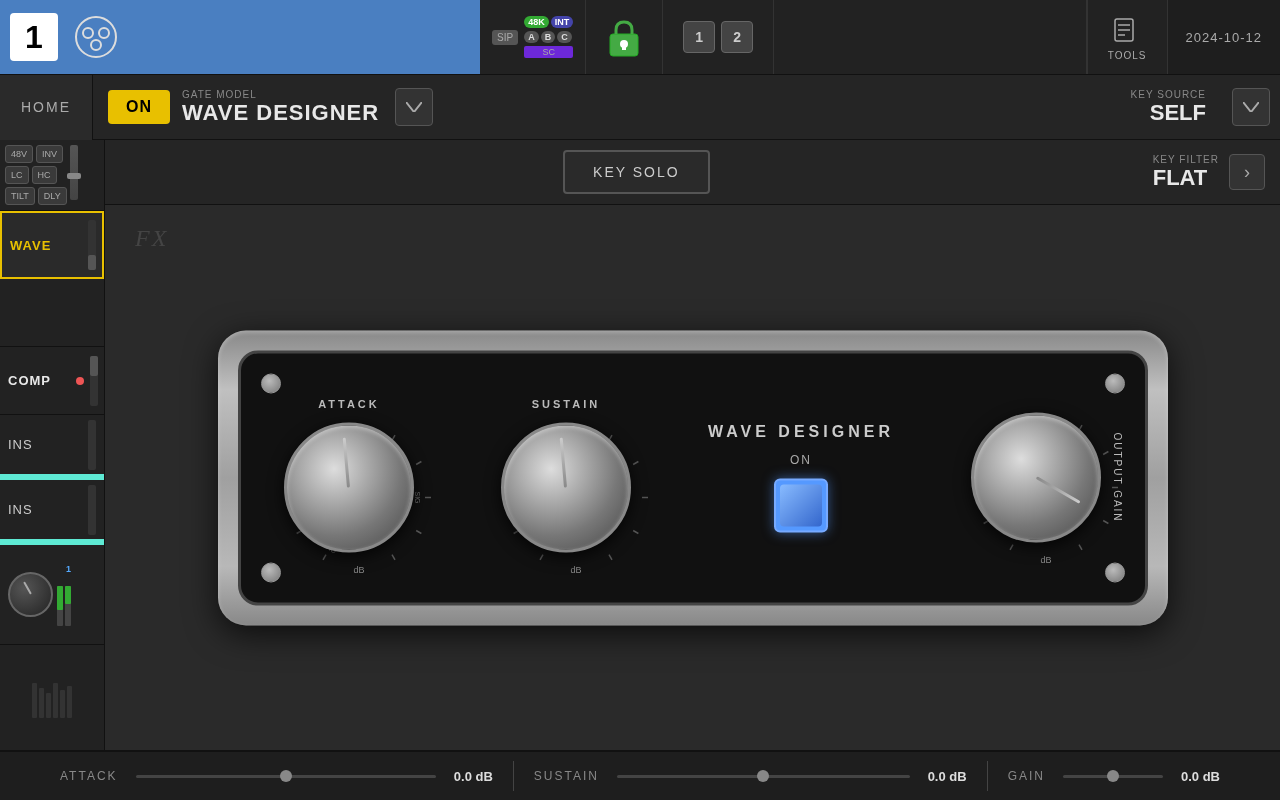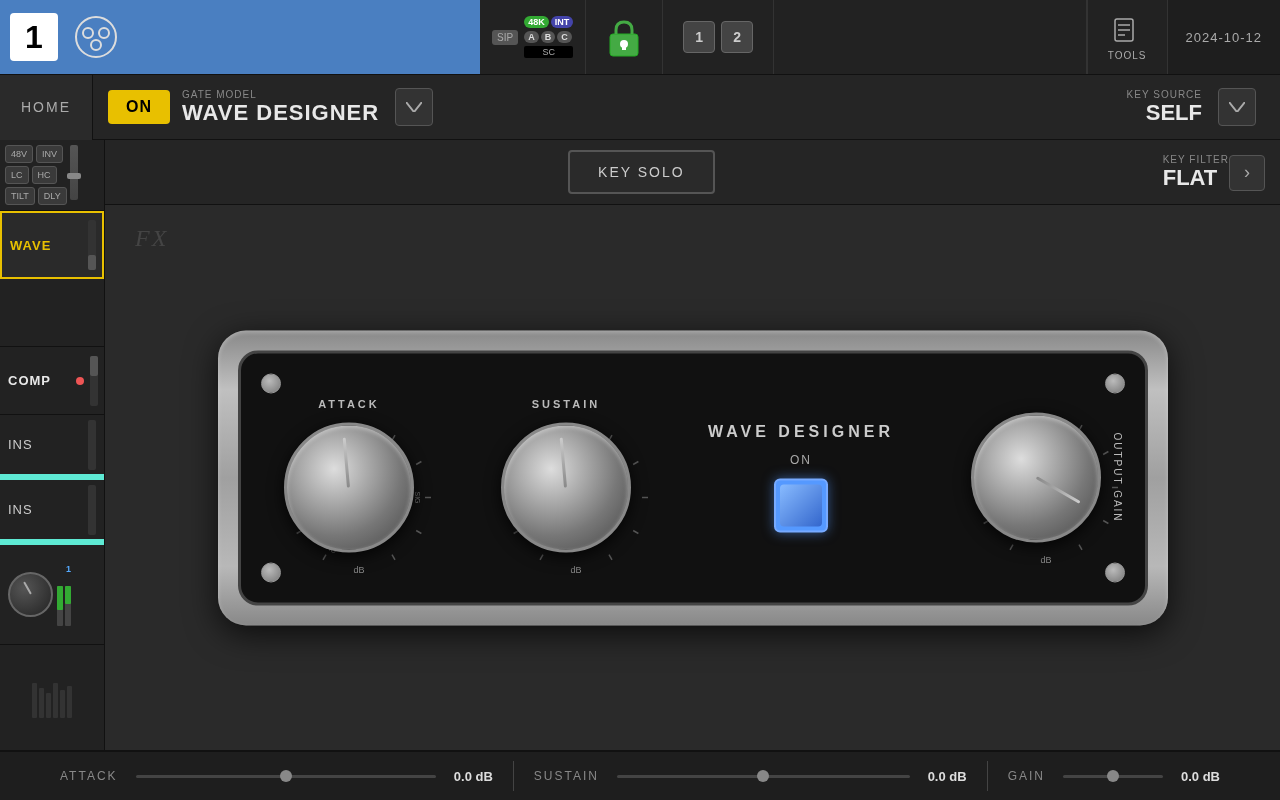--- a/index.html
+++ b/index.html
@@ -74,21 +74,21 @@
       color: #bbb;
       font-size: 9px;
       padding: 1px 4px;
       border-radius: 6px;
       font-weight: bold;
     }
     .badge.green { background: #3a3; color: #fff; }
     .badge.blue { background: #44a; color: #fff; }
     .badge.active { background: #555; color: #ddd; }
     .sc-badge {
-      background: #000000;
+      background: #6d28d9;
       color: #aaa;
       font-size: 9px;
       padding: 1px 6px;
       border-radius: 2px;
       text-align: center;
     }
     .top-lock {
       display: flex;
       align-items: center;
       justify-content: center;
@@ -221,22 +221,22 @@
       display: flex;
       align-items: center;
       justify-content: center;
       cursor: pointer;
       margin-left: 4px;
     }
     .key-source-section {
       margin-left: auto;
       display: flex;
       align-items: center;
-      gap: 16px;
-      padding-right: 24px;
+      gap: 26px;
+      padding-right: 10px;
     }
     .key-source-text {
       display: flex;
       flex-direction: column;
       align-items: flex-end;
     }
     .key-source-label {
       font-size: 10px;
       color: #888;
       letter-spacing: 1px;
@@ -426,22 +426,22 @@
       background: #2a2a2a;
       border: 2px solid #555;
       border-radius: 4px;
       color: #ccc;
       font-size: 14px;
       letter-spacing: 2px;
       cursor: pointer;
     }
     .key-filter-section {
       display: flex;
-      align-items: flex-end;
-      gap: 0;
+      align-items: center;
+      gap: 10px;
     }
     .key-filter-text {
       display: flex;
       flex-direction: column;
     }
     .key-filter-label {
       font-size: 10px;
       color: #888;
       letter-spacing: 1px;
     }

